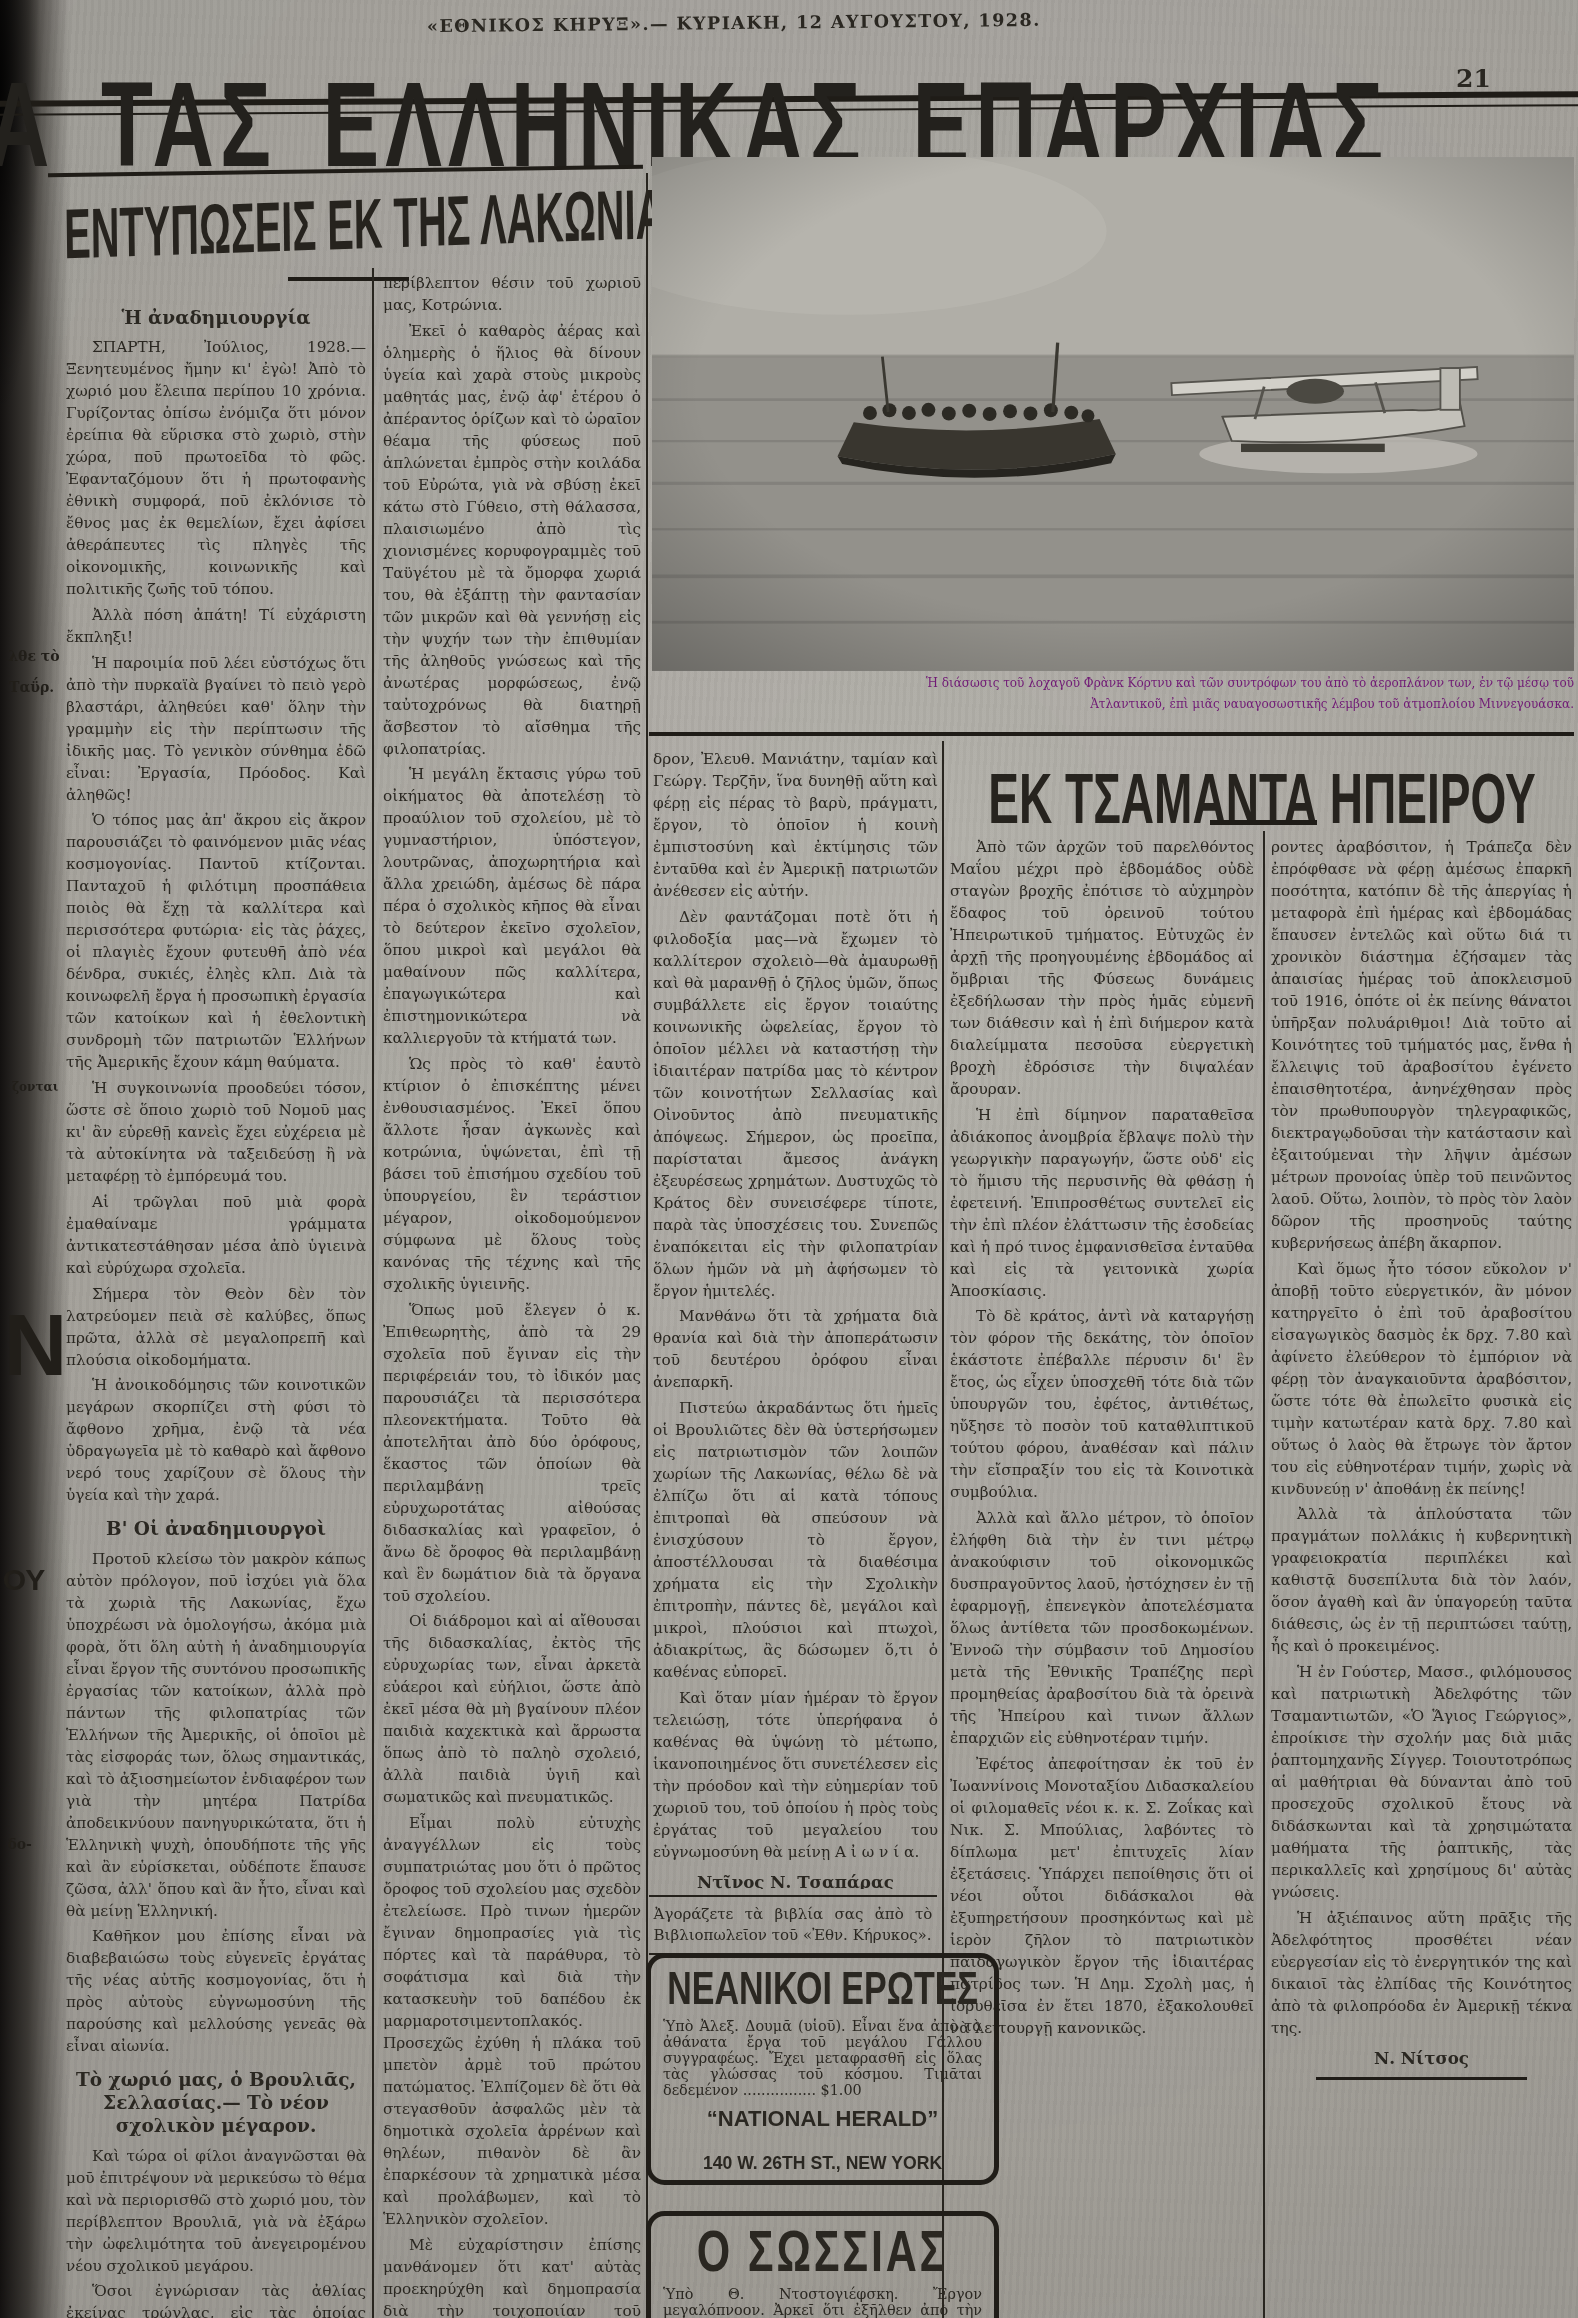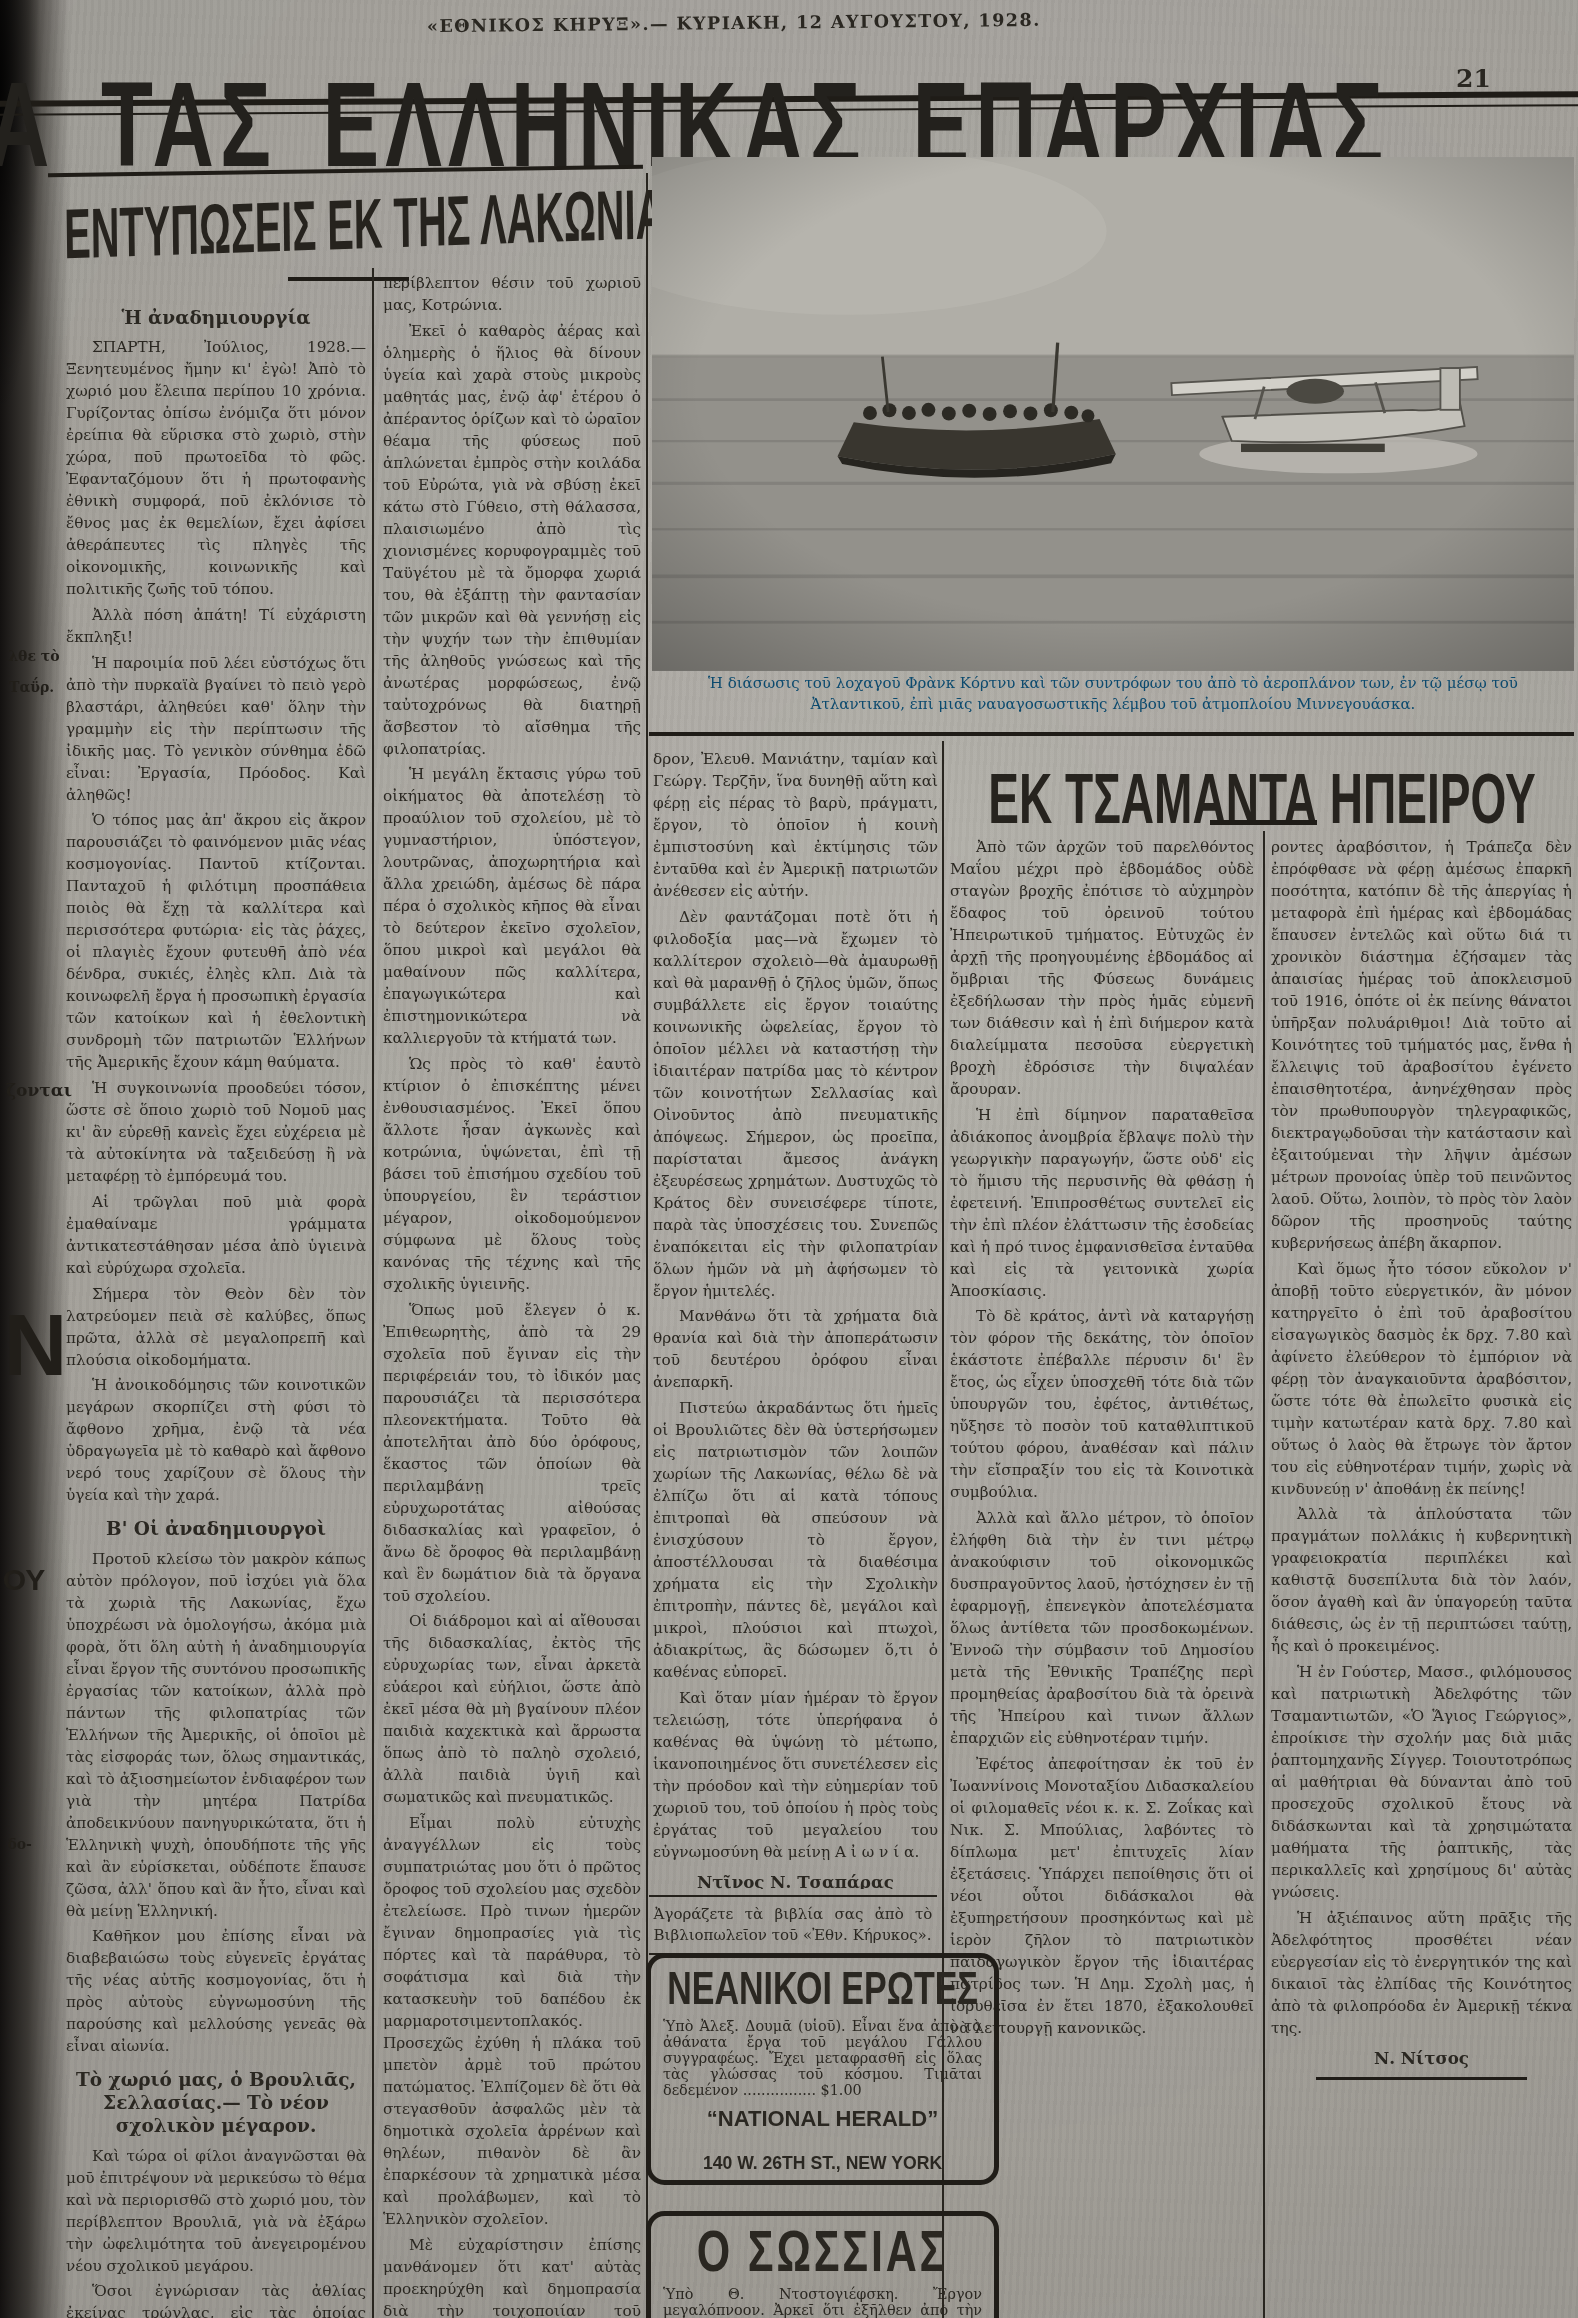--- a/index.html
+++ b/index.html
@@ -34,42 +34,42 @@
     font-size:47px;color:#26231e;transform:scale(.98,1.5);transform-origin:50% 0;}
   .col{position:absolute;font-size:15.3px;line-height:22px;overflow:hidden;text-align:justify;}
   .blk{margin:0 0 3.7px 0;}
   .blk-p{text-indent:26px;}
   .blk-cont{text-indent:0;}
   .blk-sub{text-align:center;font-weight:bold;font-size:18.5px;line-height:23px;margin:11px 0 7.4px;text-indent:0;}
   .blk-sig{text-align:center;font-weight:bold;font-size:16.7px;margin:8.3px 0 0;text-indent:0;}
   .blk-role{text-align:right;padding-right:51px;margin:0 0 6.5px;text-indent:0;}
   .blk-hr{height:2.3px;background:#1f1c17;width:70%;margin:8.3px auto;}
   .photo{left:652px;top:157px;width:922px;height:514px;}
-  .caption{left:652px;top:673px;width:922px;text-align:center;font-size:15px;line-height:21.3px;color:#0c4a6e;}
+  .caption{left:652px;top:673px;width:922px;text-align:right;font-size:12px;line-height:21.3px;color:#701a75;}
   .note-box{left:649px;top:1895px;width:288px;border-top:2.3px solid #24211b;border-bottom:2.3px solid #24211b;
     padding:7.4px 4.6px;font-size:15px;line-height:20.4px;text-align:justify;box-sizing:border-box;}
   .ad-box{left:646px;width:353px;border:5.1px solid #201d18;border-radius:18.5px;padding:6.5px 12px;box-sizing:border-box;}
   .ad-title{font-family:"Liberation Sans","DejaVu Sans",sans-serif;font-weight:900;text-align:center;
     font-size:34px;transform:scaleY(1.35);transform-origin:50% 50%;margin:4.6px 0 10.2px;white-space:nowrap;}
   .ad-title-big{font-size:43px;letter-spacing:2.8px;}
   .ad-body{font-size:14.4px;line-height:16px;text-align:justify;}
   .ad-pub{font-family:"Liberation Sans","DejaVu Sans",sans-serif;font-weight:900;font-size:22px;text-align:center;margin-top:7.4px;white-space:nowrap;}
   .ad-addr{font-family:"Liberation Sans","DejaVu Sans",sans-serif;font-weight:900;font-size:17.6px;text-align:center;margin-top:21px;white-space:nowrap;}
   .frag{position:absolute;font-weight:bold;color:#211e19;}
 </style>
 </head>
 <body>
 
 <div class="abs texture"></div>
 <div class="abs spine"></div>
 <div class="abs spine-blotch"></div>
 
 <div class="frag" style="left:8.3px;top:648px;font-size:14px;">λθε τὸ</div>
 <div class="frag" style="left:9px;top:671px;font-size:14px;margin-top:8px;">Ταΰρ.</div>
-<div class="frag" style="left:6px;top:1080px;font-size:17px;">ζονται</div>
+<div class="frag" style="left:12px;top:1080px;font-size:12px;">ζονται</div>
 <div class="frag" style="left:3.7px;top:1294px;font-size:88px;font-family:'Liberation Sans',sans-serif;font-weight:900;">Ν</div>
 <div class="frag" style="left:2.8px;top:1563px;font-size:30px;font-family:'Liberation Sans',sans-serif;font-weight:900;">ΟΥ</div>
 <div class="frag" style="left:7.4px;top:1836px;font-size:14px;">δο-</div>
 
 <div class="abs masthead">«ΕΘΝΙΚΟΣ ΚΗΡΥΞ».— ΚΥΡΙΑΚΗ, 12 ΑΥΓΟΥΣΤΟΥ, 1928.</div>
 <div class="abs pageno">21</div>
 <div class="abs rule-h" style="left:0;top:96px;width:1579px;height:5.6px;transform:rotate(-.35deg);"></div>
 <div class="abs rule-h" style="left:0;top:109px;width:1579px;height:2.3px;transform:rotate(-.35deg);"></div>
 
 <div class="abs banner">Α ΤΑΣ ΕΛΛΗΝΙΚΑΣ ΕΠΑΡΧΙΑΣ</div>

